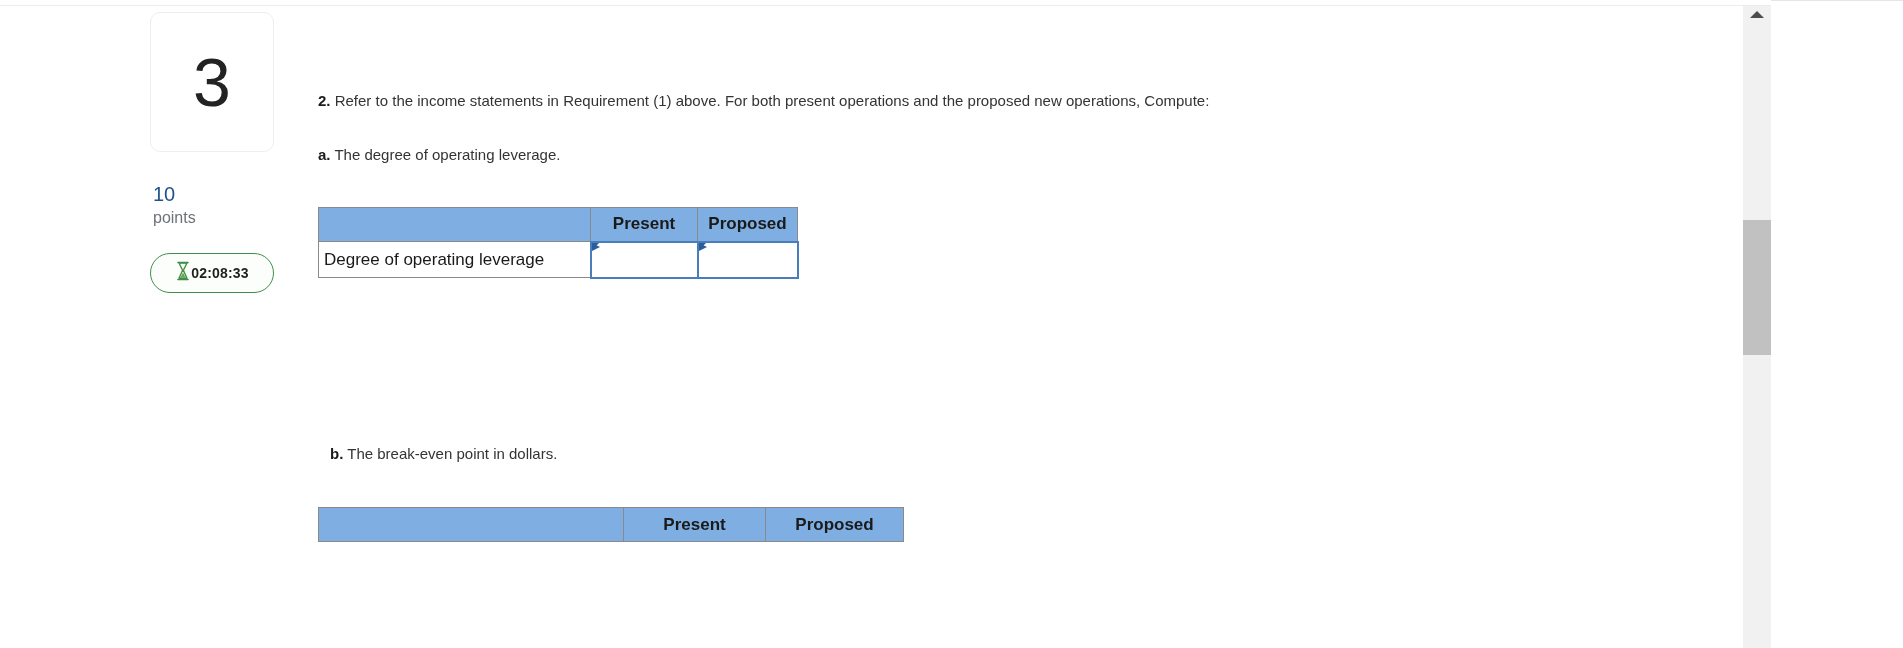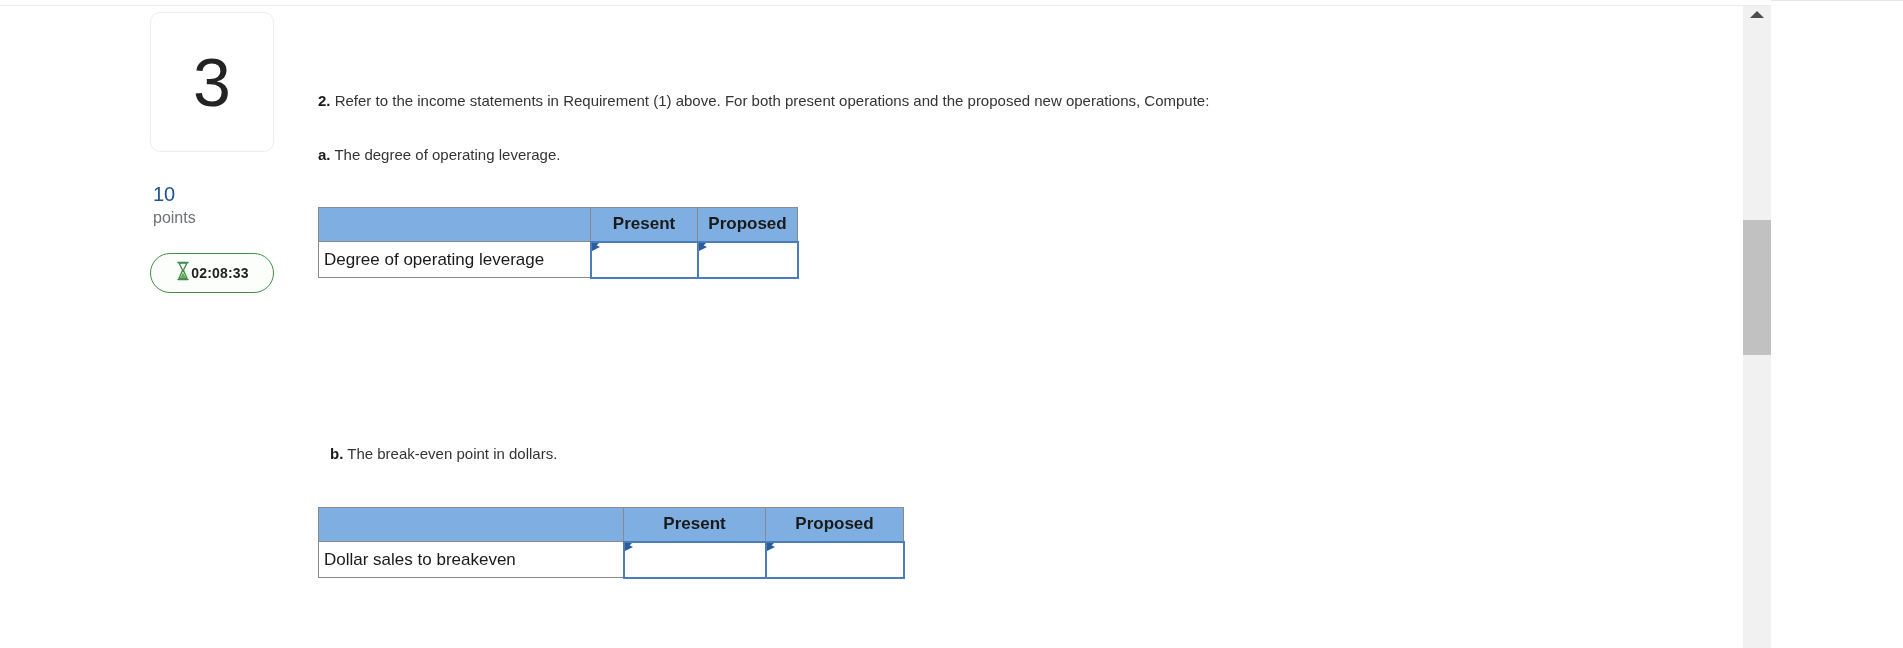--- a/index.html
+++ b/index.html
@@ -286,29 +286,20 @@
       <span>The break-even point in dollars.</span>
     </div>
 
     <table class="sheet" id="table-b">
       <tbody>
           <tr>
         <th class="blank-head" style="width:305px"></th>
         <th style="width:142px">Present</th>
         <th style="width:138px">Proposed</th>
       </tr>
-      <tr>
-        <td class="row-label">Dollar sales to breakeven</td>
-        <td class="entry">
-          <span class="corner-flag"></span>
-        </td>
-        <td class="entry">
-          <span class="corner-flag"></span>
-        </td>
-      </tr>
     </tbody>
       </table>
 
   </div>
 
   <div class="right-gutter"></div>
   <div class="scrollbar">
     <div class="sb-up"></div>
     <div class="sb-thumb"></div>
   </div>

